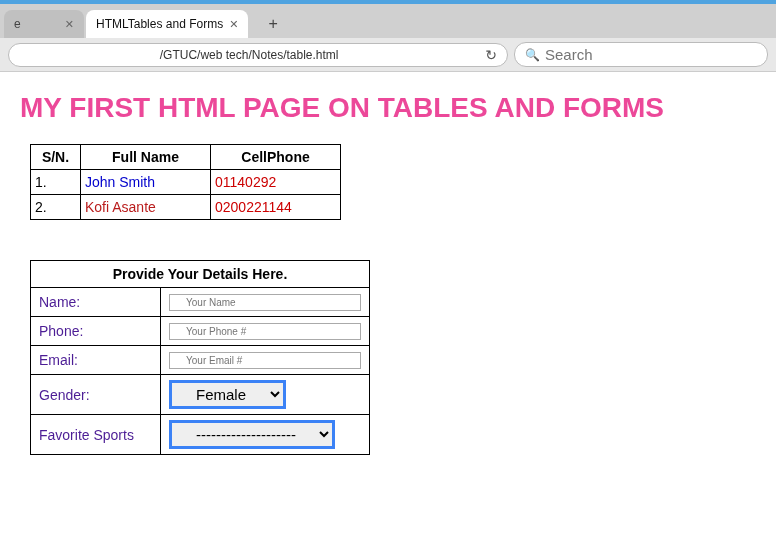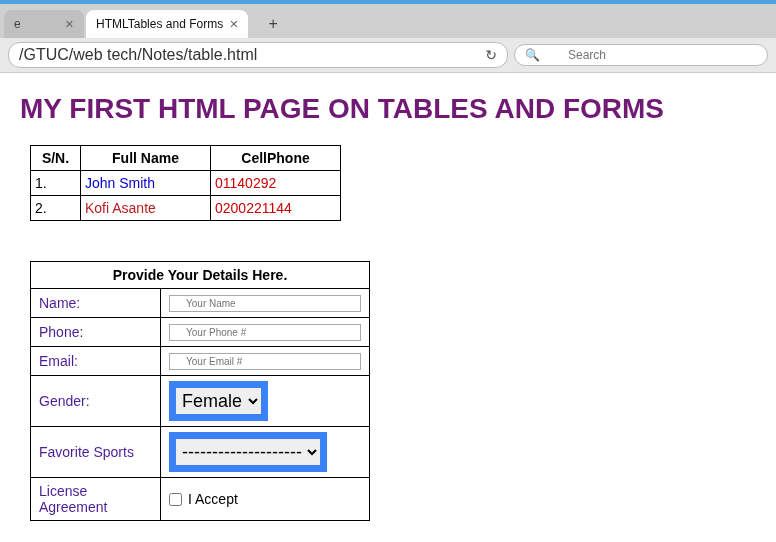--- a/index.html
+++ b/index.html
@@ -74,21 +74,22 @@
       align-items: center;
       background: #fff;
       border: 1px solid #bbb;
       border-radius: 12px;
       padding: 3px 10px;
       font-size: 12px;
       color: #333;
     }
     .address-text {
       flex: 1;
-      font-size: 16px;
+      font-size: 12px;
+      text-align: center;
     }
     .refresh-btn {
       margin-left: 6px;
       color: #555;
       font-size: 14px;
     }
     .search-bar {
       flex: 1;
       display: flex;
       align-items: center;
@@ -98,40 +99,39 @@
       padding: 3px 10px;
       gap: 5px;
     }
     .search-icon-img {
       color: #999;
       font-size: 12px;
     }
     .search-input {
       border: none;
       outline: none;
-      font-size: 12px;
+      font-size: 15px;
       color: #8b5cf6;
       width: 100%;
-      margin-left: 23px;
     }
 
     
     .tab-bar-top {
       background: #4fa3e0;
       height: 4px;
     }
 
     
     .page-content {
       padding: 20px 20px;
     }
     .page-title {
       font-size: 28px;
       font-weight: bold;
-      color: #701a75;
+      color: #ec4899;
       margin-bottom: 20px;
     }
 
     
     .data-table {
       border-collapse: collapse;
       margin-bottom: 30px;
       margin-left: 10px;
     }
     .data-table th, .data-table td {
@@ -181,23 +181,23 @@
       font-weight: normal;
     }
     .form-input {
       width: 100%;
       border: 1px solid #aaa;
       padding: 2px 16px;
       font-size: 10px;
       color: #999;
     }
     .form-select {
-      border: 7px solid #3b82f6;
-      font-size: 18px;
-      padding: 2px 2px;
+      border: 3px solid #3b82f6;
+      font-size: 15px;
+      padding: 2px 20px;
     }
     .checkbox-label {
       display: flex;
       align-items: center;
       gap: 6px;
     }
   </style>
 </head>
 <body>
 
@@ -288,25 +288,16 @@
         <tr>
           <td class="form-label">Favorite Sports</td>
           <td>
             <select class="form-select">
               <option>--------------------</option>
               <option>Football</option>
               <option>Basketball</option>
             </select>
           </td>
         </tr>
-        <tr>
-          <td class="form-label">License Agreement</td>
-          <td>
-            <label class="checkbox-label">
-              <input type="checkbox" style="">
-              <span>I Accept</span>
-            </label>
-          </td>
-        </tr>
       </tbody>
     </table>
   </div>
 </div>
 
 </body></html>

